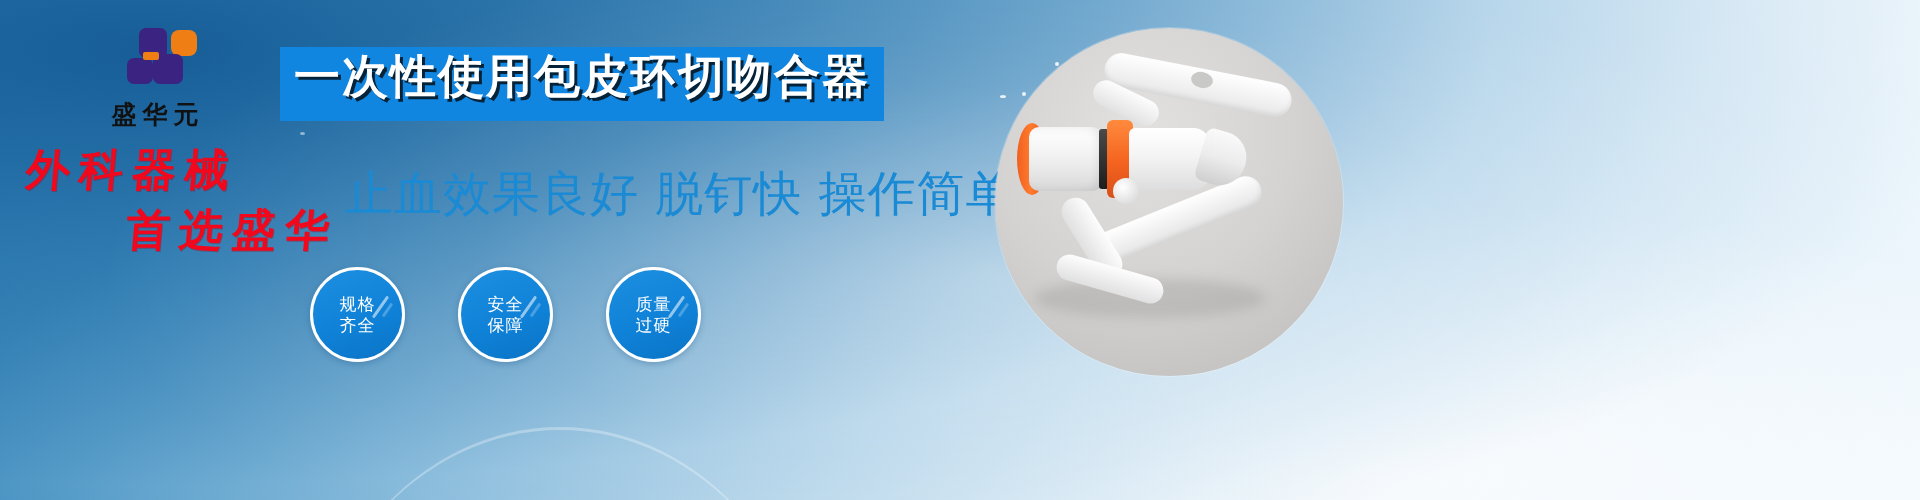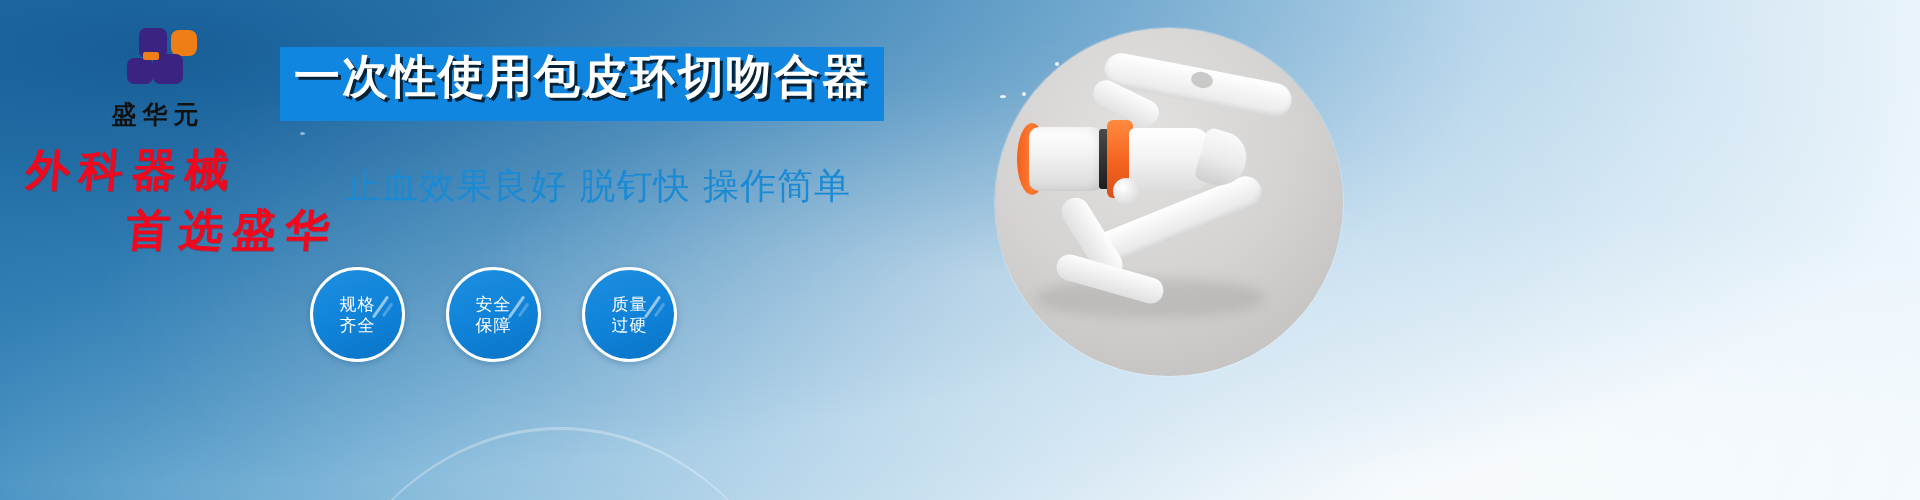--- a/index.html
+++ b/index.html
@@ -69,26 +69,26 @@
     font-family:"DejaVu Serif","Liberation Serif",serif;
     transform:skewX(-5deg);
     text-shadow:1px 1px 0 rgba(160,0,10,.35);
   }
   .slogan-line.l1{margin-left:8px;}
   .slogan-line.l2{margin-left:108px;margin-top:16px;}
 
   
   .subtitle{
     position:absolute;left:345px;top:162px;
-    font-size:36px;color:#1a8ad4;letter-spacing:1px;white-space:nowrap;
-    font-family:"DejaVu Sans","Liberation Sans",sans-serif;
-  }
-
-  
-  .features{position:absolute;left:310px;top:267px;display:flex;gap:41px;}
+    font-size:48px;color:#1a8ad4;letter-spacing:1px;white-space:nowrap;
+    font-family:"DejaVu Sans","Liberation Sans",sans-serif;
+  }
+
+  
+  .features{position:absolute;left:310px;top:267px;display:flex;gap:53px;}
   .feature{
     width:89px;height:89px;border-radius:50%;
     background:linear-gradient(160deg,#1e8fe0 0%,#0f82d8 55%,#0a74c6 100%);
     border:3px solid #ffffff;
     box-shadow:0 2px 6px rgba(10,70,120,.28);
     position:relative;display:flex;flex-direction:column;
     align-items:center;justify-content:center;overflow:hidden;
   }
   .feature .glint{
     position:absolute;width:3px;height:26px;background:rgba(255,255,255,.55);

